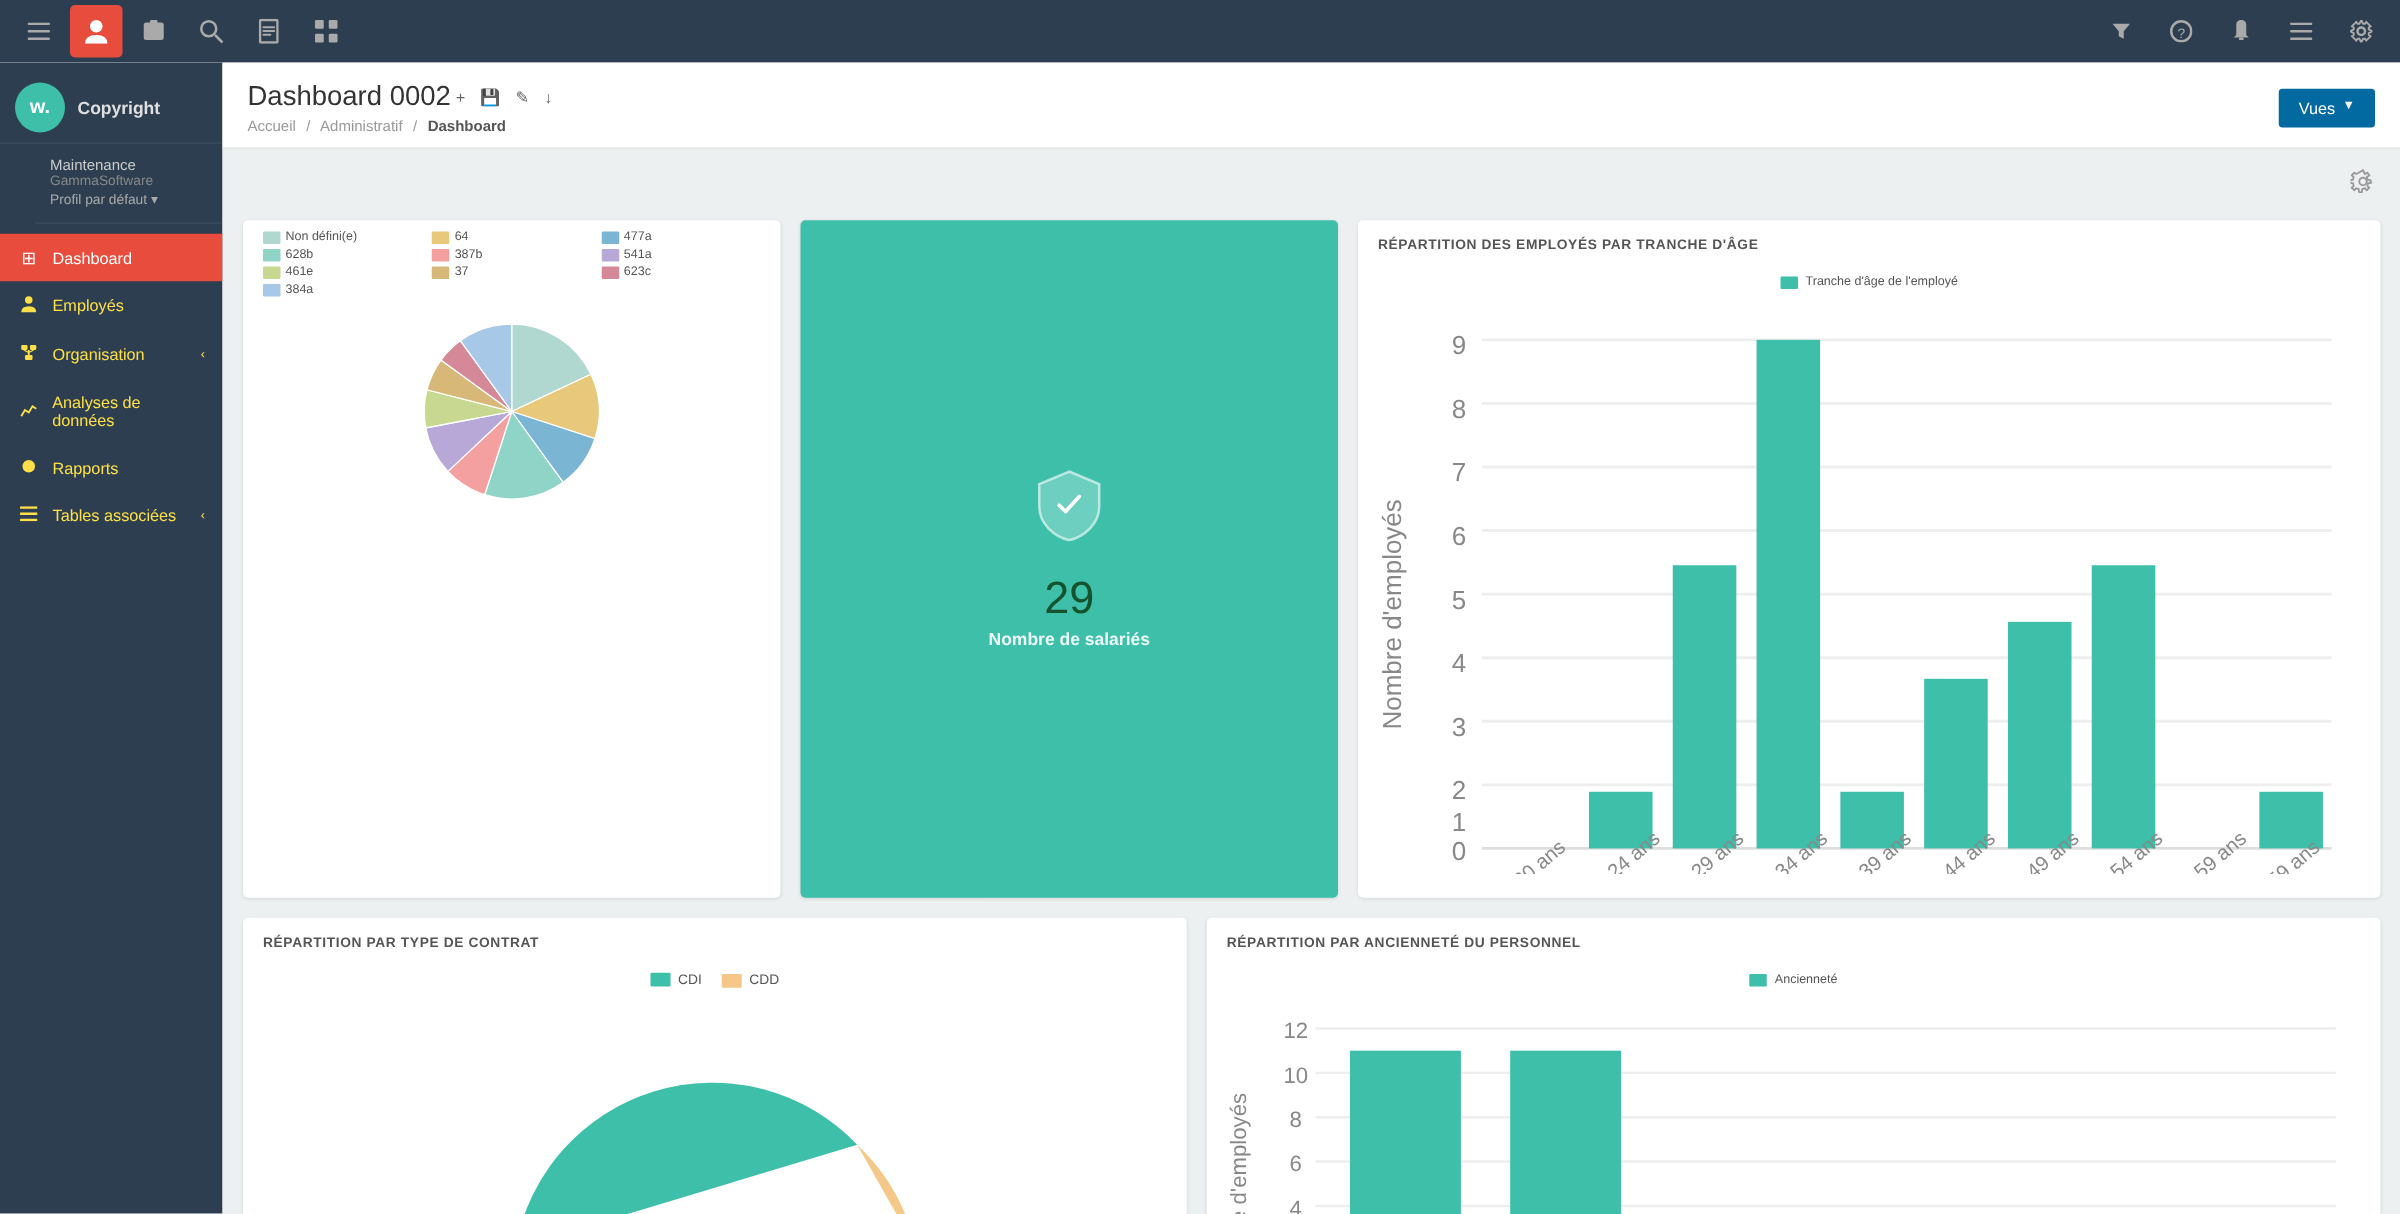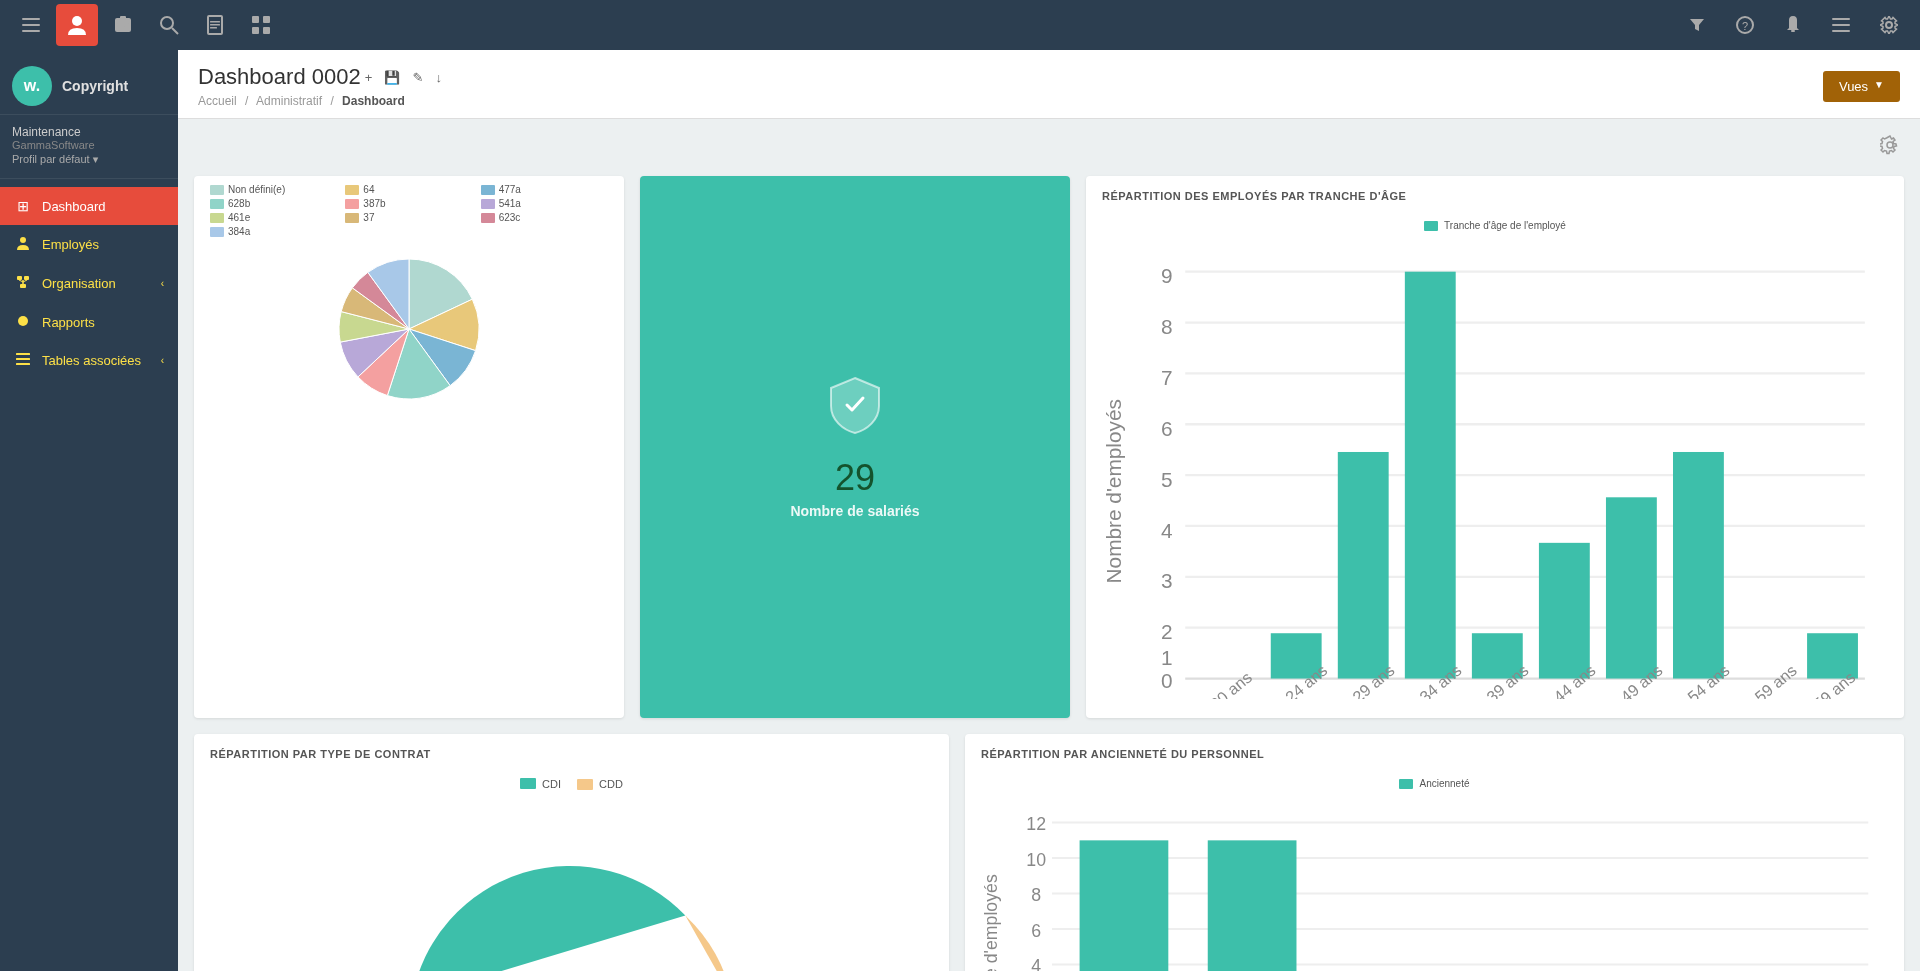--- a/index.html
+++ b/index.html
@@ -37,21 +37,21 @@
       border-bottom: 1px solid rgba(255,255,255,0.08);
     }
     .brand-logo {
       width: 40px; height: 40px; background: #3dbfaa; border-radius: 50%;
       display: flex; align-items: center; justify-content: center;
       color: white; font-weight: bold; font-size: 16px; flex-shrink: 0;
     }
     .brand-text { color: #e0e0e0; font-size: 14px; font-weight: 600; }
 
     .sidebar-user {
-      padding: 10px 12px 12px; border-bottom: 1px solid rgba(255,255,255,0.08);
+      padding: 10px 12px 12px; border-bottom: 1px solid rgba(255,255,255,0.08); margin-left: 28px;
     }
     .sidebar-user-name { color: #ccc; font-size: 12px; }
     .sidebar-user-sub { color: #888; font-size: 11px; }
     .sidebar-user-profile { color: #aaa; font-size: 11px; cursor: pointer; margin-top: 2px; }
 
     .sidebar-nav { flex: 1; padding: 8px 0; }
     .sidebar-item {
       display: flex; align-items: center; gap: 10px; padding: 11px 14px;
       color: #fde047; cursor: pointer; font-size: 13px; position: relative;
       transition: background 0.15s;
@@ -72,21 +72,21 @@
     .title-action-btn {
       background: none; border: none; color: #666; cursor: pointer; font-size: 13px;
       padding: 2px 4px;
     }
     .breadcrumb { font-size: 12px; color: #999; margin-top: 4px; }
     .breadcrumb a { color: #999; text-decoration: none; }
     .breadcrumb .sep { margin: 0 5px; }
     .breadcrumb .current { color: #555; font-weight: 600; }
 
     .views-btn {
-      background: #a16207; color: #fff; border: none; padding: 8px 16px;
+      background: #0369a1; color: #fff; border: none; padding: 8px 16px;
       font-size: 13px; cursor: pointer; border-radius: 3px; display: flex; gap: 6px;
     }
     .views-btn .caret { font-size: 10px; }
 
     
     .dashboard-content {
       flex: 1; overflow-y: auto; padding: 16px; display: flex; flex-direction: column; gap: 16px;
     }
 
     .settings-icon-row {
@@ -278,20 +278,28 @@
             <line x1="7" y1="5" x2="7" y2="9" stroke="currentColor" stroke-width="1.5"></line>
             <line x1="3" y1="5" x2="7" y2="7" stroke="currentColor" stroke-width="1"></line>
             <line x1="11" y1="5" x2="7" y2="7" stroke="currentColor" stroke-width="1"></line>
           </svg>
         </span>
         <span>Organisation</span>
         <span class="chevron">‹</span>
       </div>
       <div class="sidebar-item">
         <span class="item-icon">
+          <svg width="14" height="14" viewBox="0 0 14 14" fill="none" stroke="currentColor" stroke-width="1.5">
+            <polyline points="1,12 4,7 7,9 10,4 13,6"></polyline>
+          </svg>
+        </span>
+        <span>Analyses de données</span>
+      </div>
+      <div class="sidebar-item">
+        <span class="item-icon">
           <svg width="12" height="12" viewBox="0 0 12 12" fill="currentColor">
             <circle cx="6" cy="6" r="5"></circle>
           </svg>
         </span>
         <span>Rapports</span>
       </div>
       <div class="sidebar-item">
         <span class="item-icon">
           <svg width="14" height="12" viewBox="0 0 14 12" fill="currentColor">
             <rect y="0" width="14" height="2" rx="0.5"></rect>

